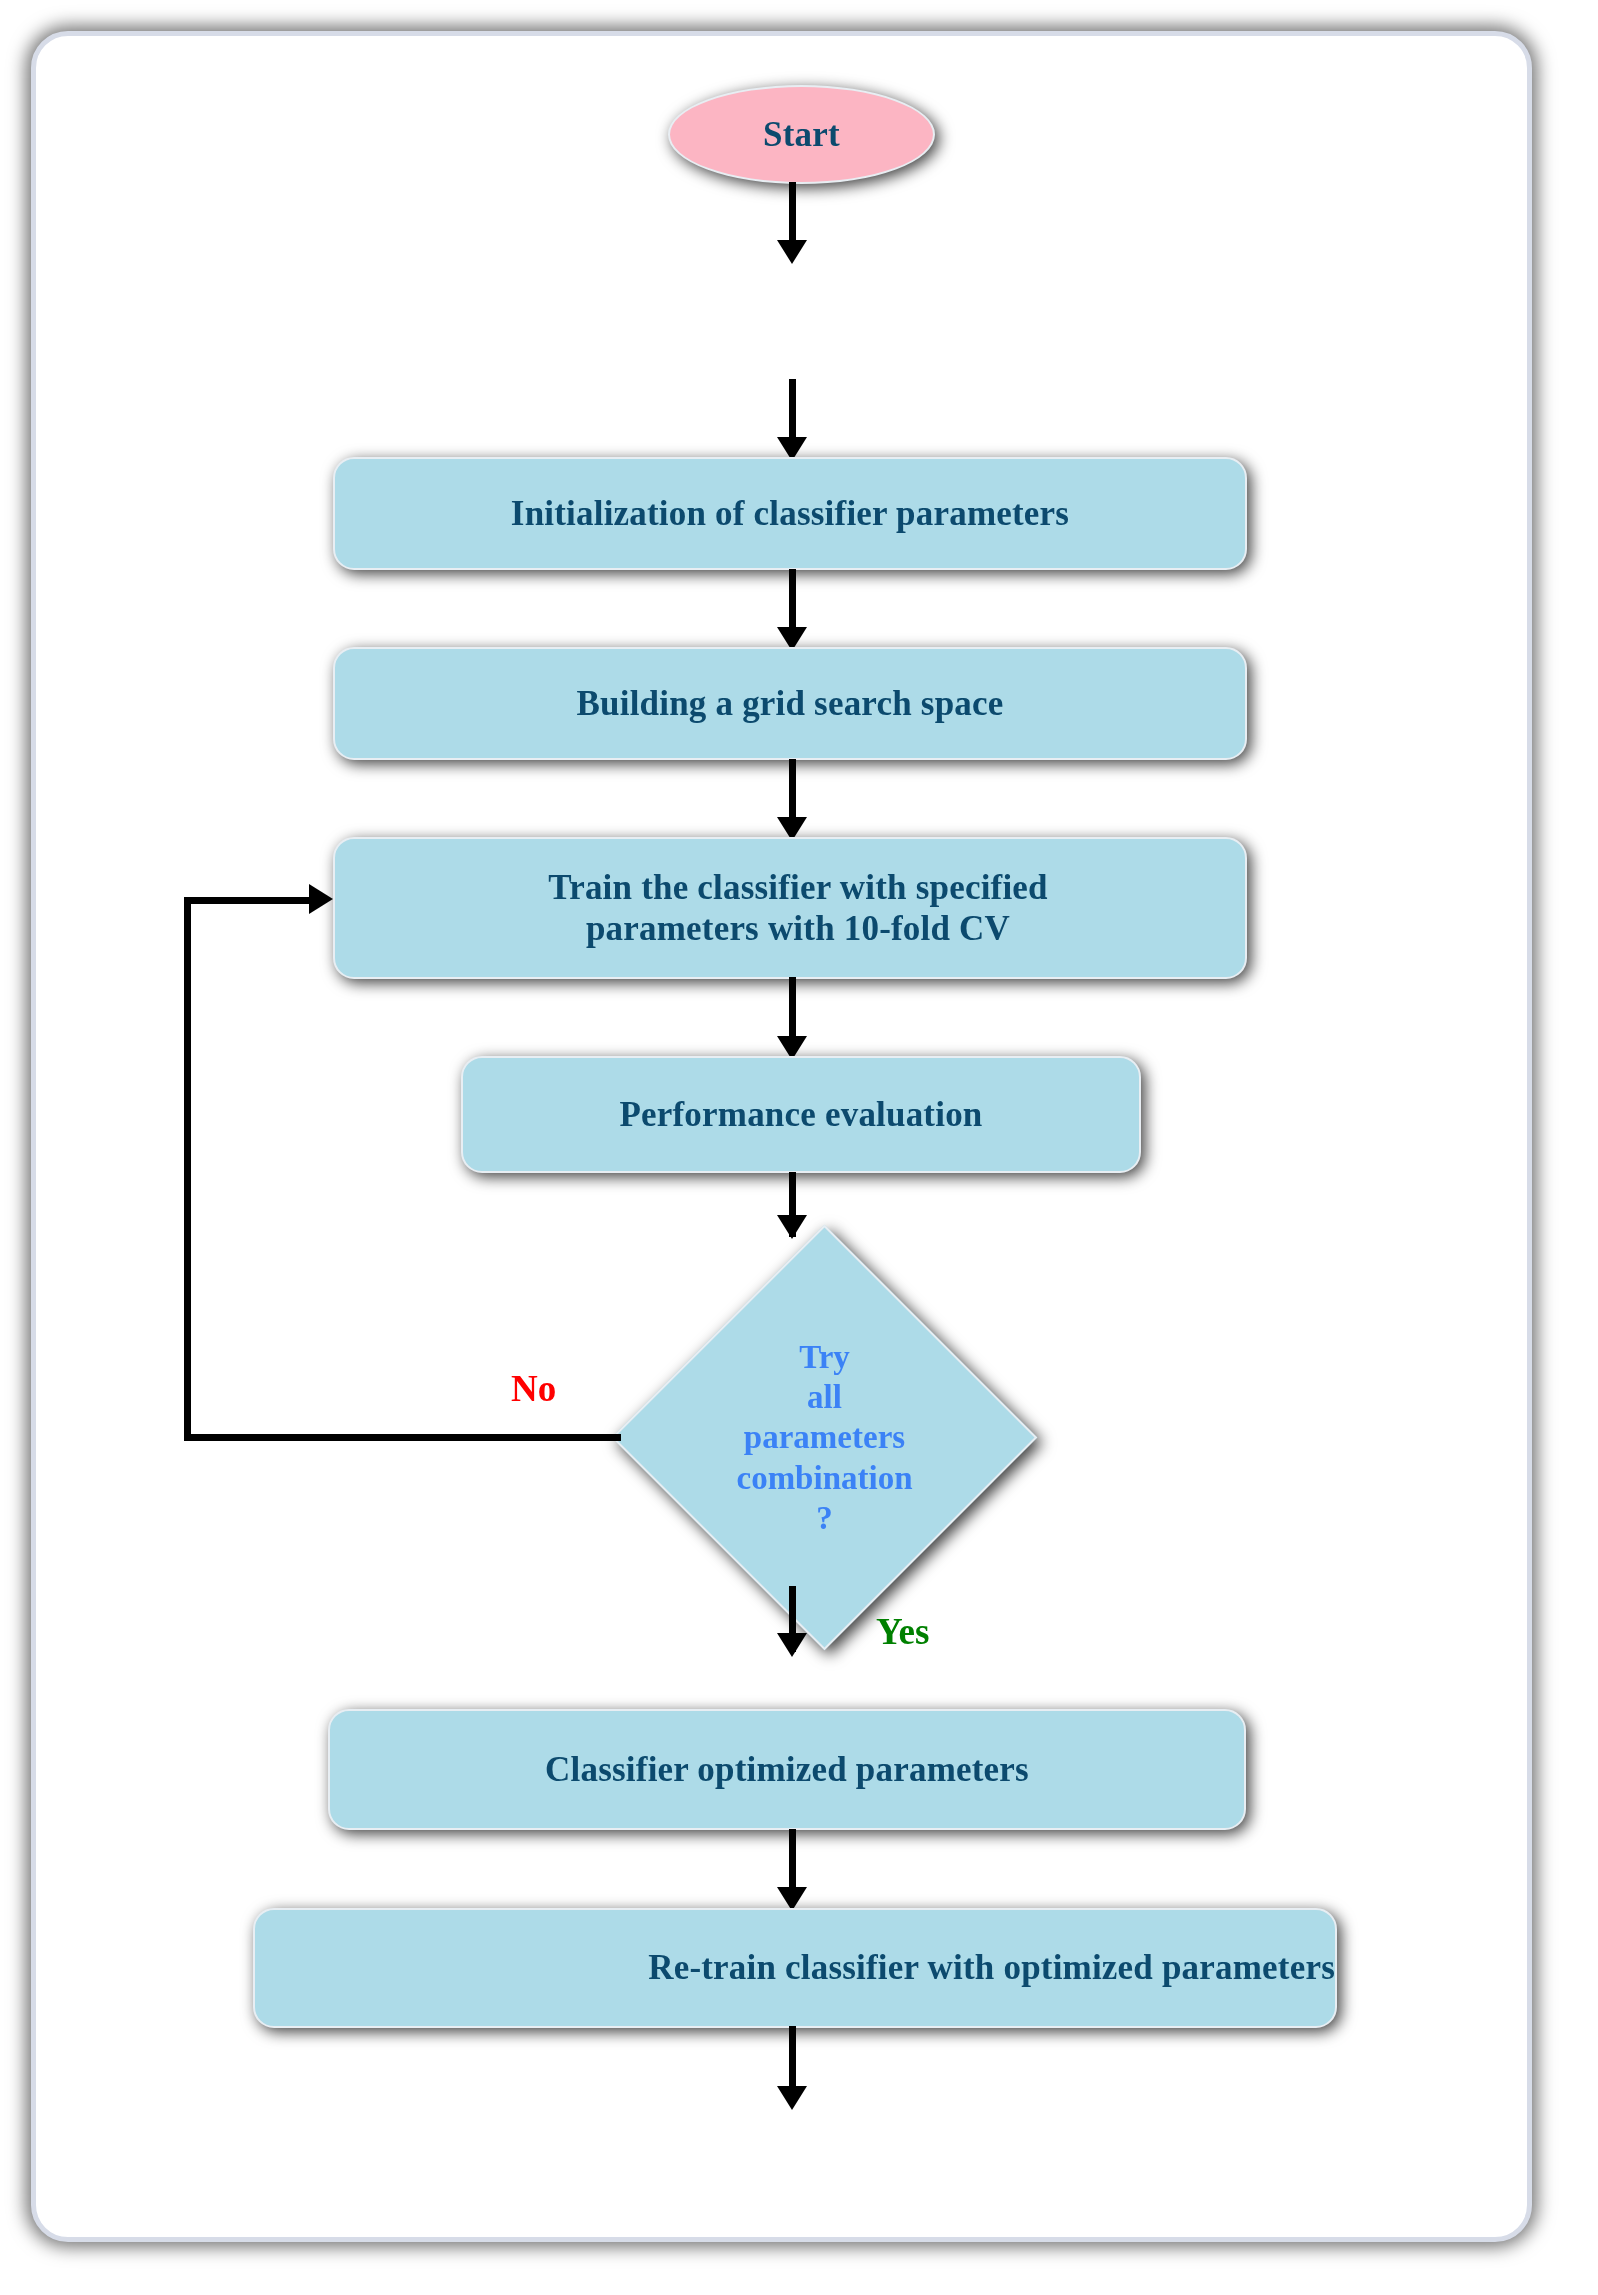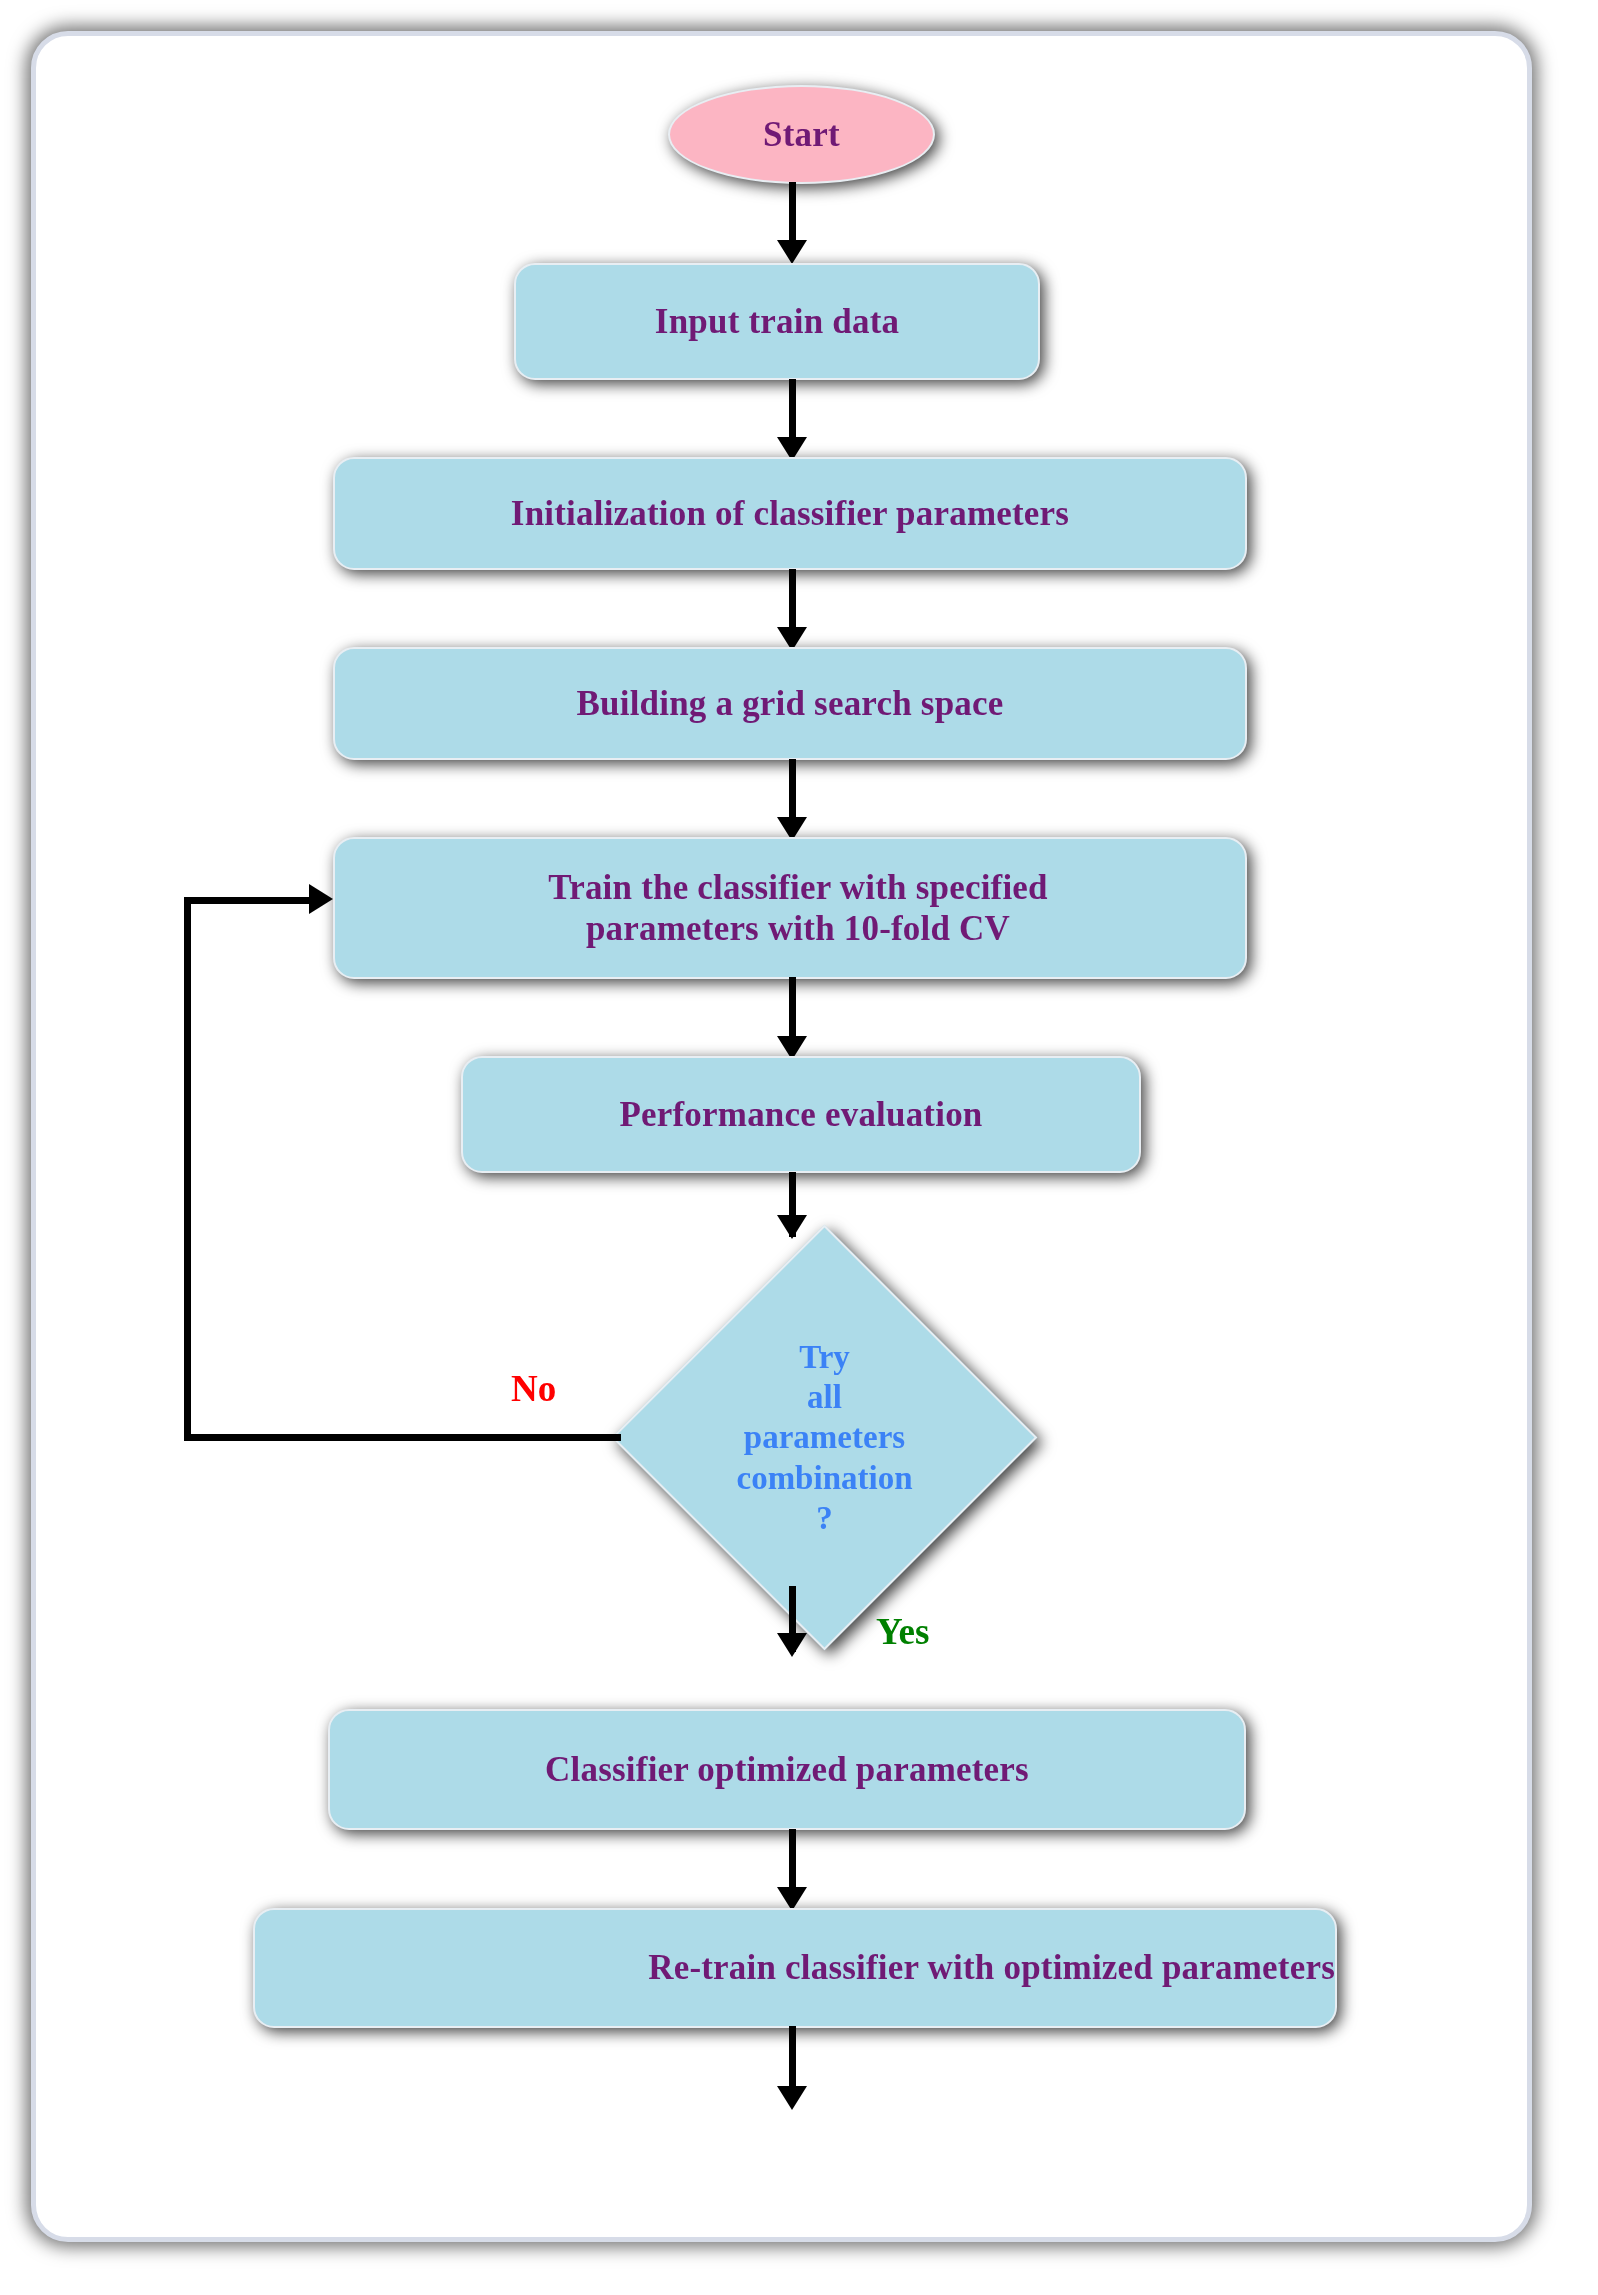--- a/index.html
+++ b/index.html
@@ -32,21 +32,21 @@
     box-sizing: border-box;
   }
   
   .node {
     position: absolute;
     box-sizing: border-box;
     display: flex;
     align-items: center;
     justify-content: center;
     text-align: center;
-    color: #701a75;
+    color: #0c4a6e;
     font-weight: bold;
     line-height: 1.18;
     letter-spacing: 0.2px;
   }
   .proc {
     background: #addbe8;
     border: 2.4px solid #e8eef3;
     border-radius: 21px;
     filter: drop-shadow(4.9px 4.9px 7.3px rgba(0,0,0,0.75));
     font-size: 35px;
@@ -128,23 +128,20 @@
 
   <div id="outer-frame"></div>
 
   <div class="node terminal" style="left:668px; top:85px; width:267px; height:99px;">
     <span>Start</span>
   </div>
 
   <div class="vline" style="left:789px; top:182px; height:71px;"></div>
   <div class="arrow-down" style="left:777px; top:240px;"></div>
 
-  <div class="node proc" style="left:514px; top:263px; width:526px; height:117px;">
-    <span>Input train data</span>
-  </div>
 
   <div class="vline" style="left:789px; top:379px; height:71px;"></div>
   <div class="arrow-down" style="left:777px; top:437px;"></div>
 
   <div class="node proc" style="left:333px; top:457px; width:914px; height:113px;">
     <span>Initialization of classifier parameters</span>
   </div>
 
   <div class="vline" style="left:789px; top:569px; height:71px;"></div>
   <div class="arrow-down" style="left:777px; top:627px;"></div>

